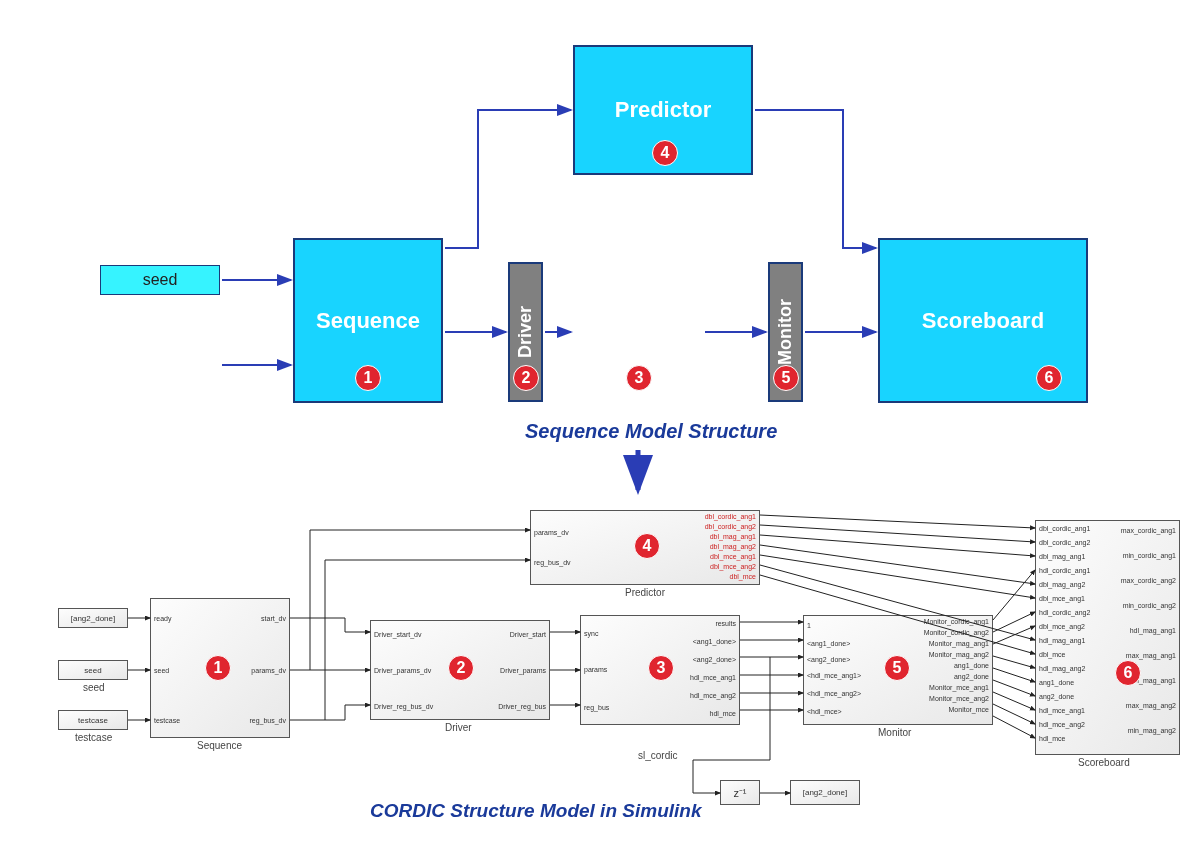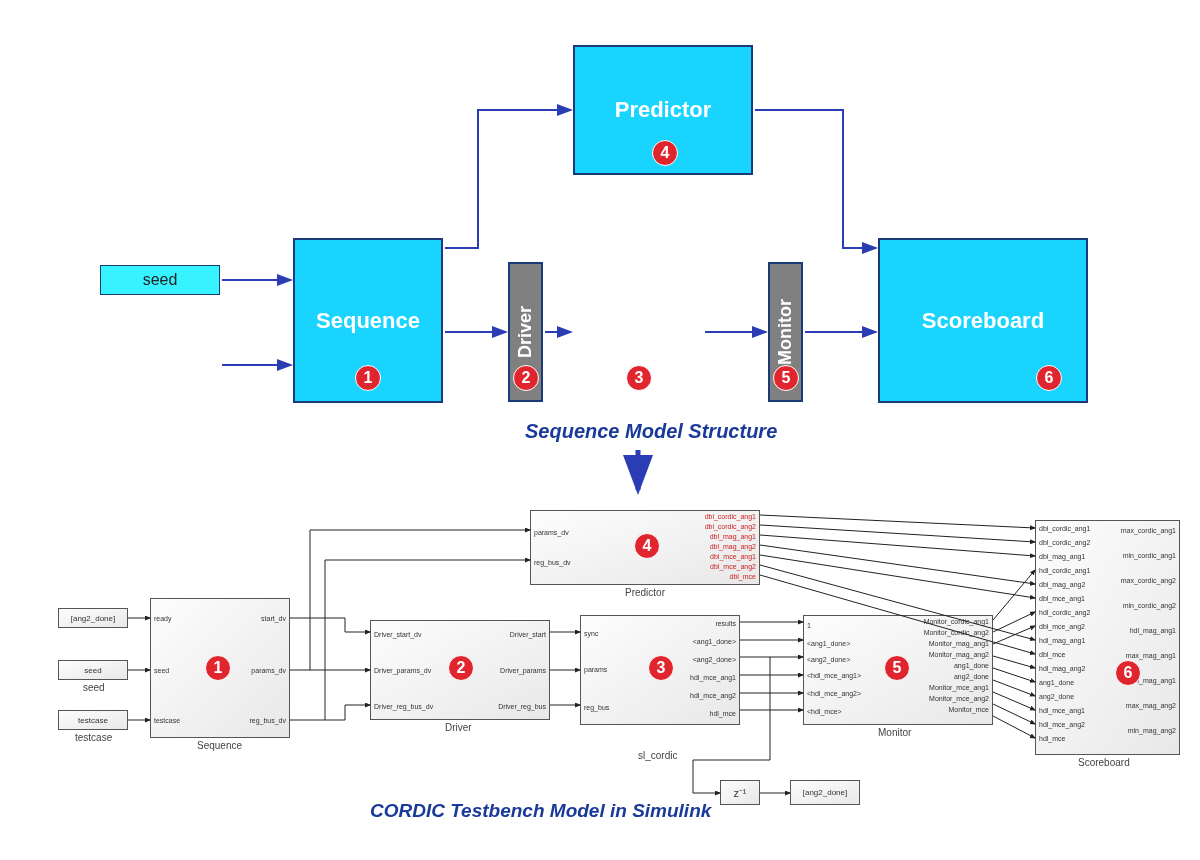--- a/index.html
+++ b/index.html
@@ -261,21 +261,21 @@
       <span>6</span>
     </div>
 
   <div class="sim-block" style="left:720px; top:780px; width:40px; height:25px; display:flex; align-items:center; justify-content:center; font-size:11px;">
       <span>z⁻¹</span>
     </div>
   <div class="sim-block" style="left:790px; top:780px; width:70px; height:25px; display:flex; align-items:center; justify-content:center; font-size:8px;">
       <span>[ang2_done]</span>
     </div>
 
-  <div class="caption" style="left:370px; top:800px; font-size:19px;"><span>CORDIC Testbench Model in Simulink</span></div>
+  <div class="caption" style="left:370px; top:800px; font-size:19px;"><span>CORDIC Structure Model in Simulink</span></div>
 
   <svg class="arrows">
     <defs>
       <marker id="ah" markerWidth="8" markerHeight="8" refX="7" refY="3" orient="auto">
         <path d="M0,0 L8,3 L0,6 Z" fill="#2a3db5"></path>
       </marker>
       <marker id="ahk" markerWidth="6" markerHeight="6" refX="5" refY="2.5" orient="auto">
         <path d="M0,0 L6,2.5 L0,5 Z" fill="#222"></path>
       </marker>
     </defs>

